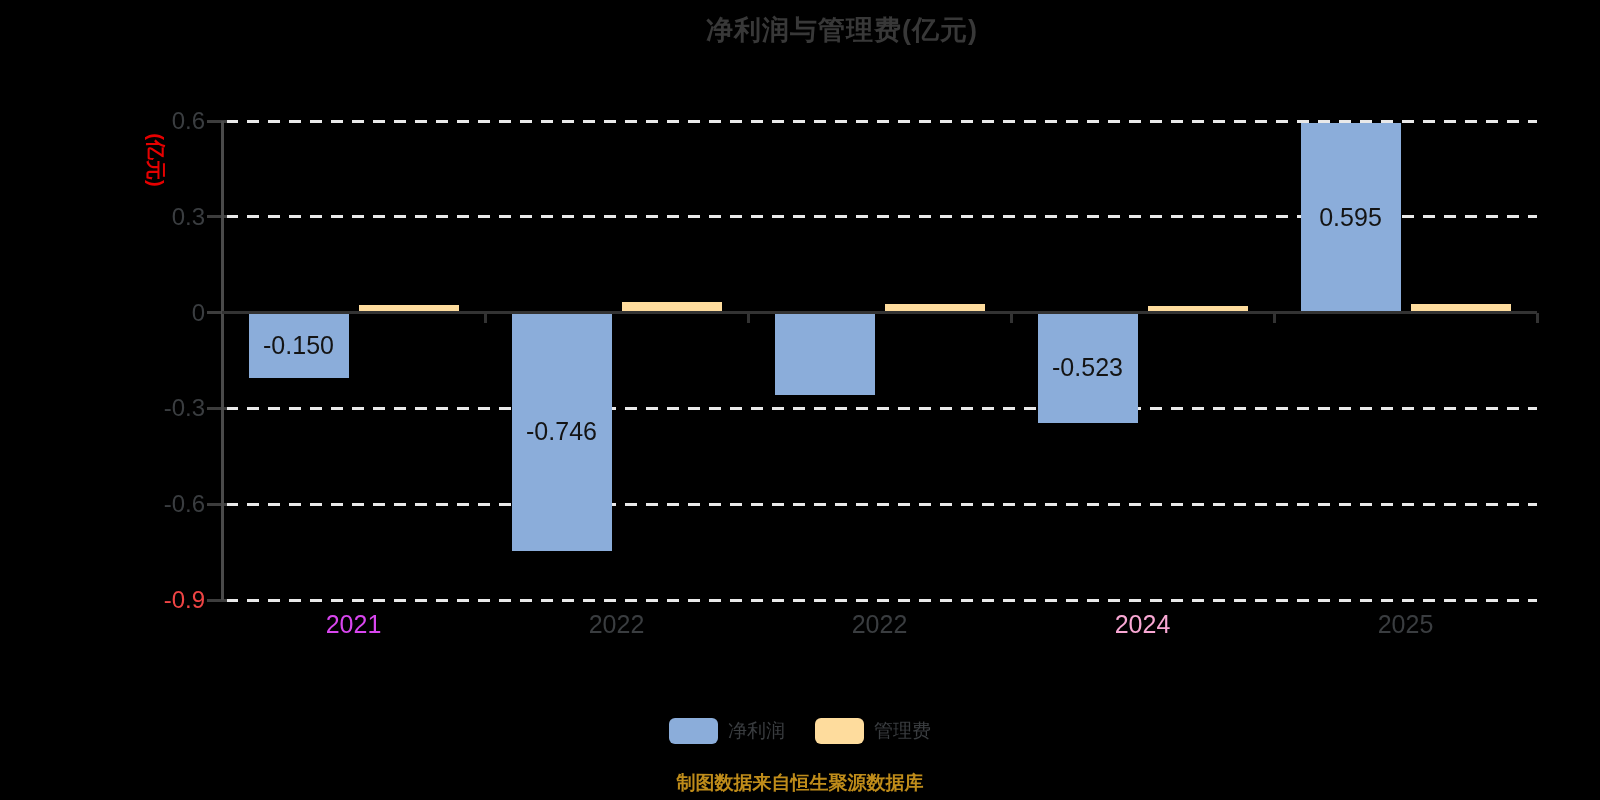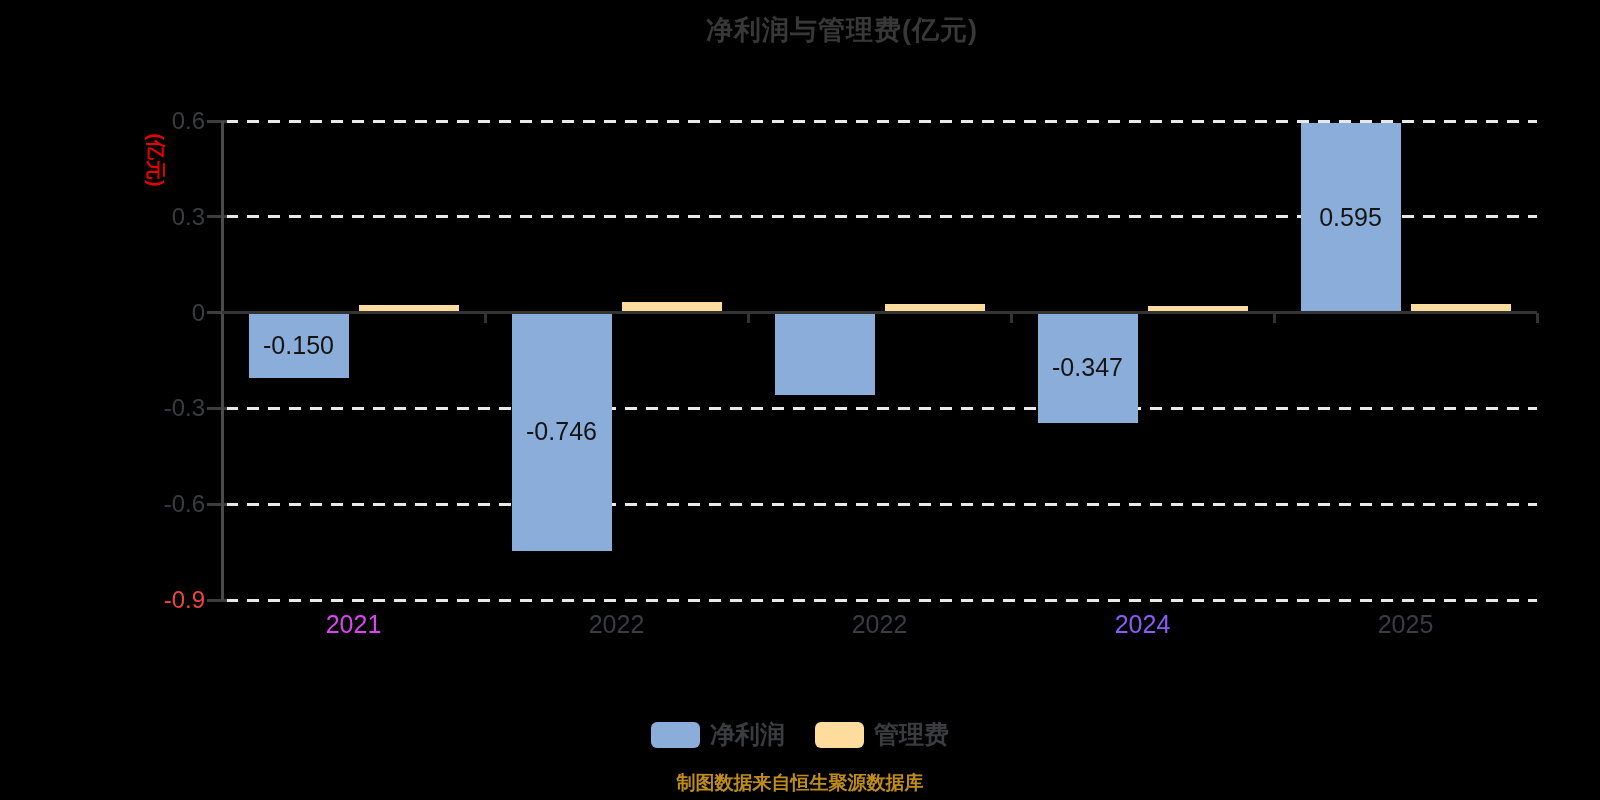--- a/index.html
+++ b/index.html
@@ -26,21 +26,21 @@
   .bar-label {
     position:absolute; z-index:3; display:flex; align-items:center; justify-content:center;
     font-size:25px; white-space:nowrap;
   }
   .legend {
     position:absolute; top:718px; left:0; width:1600px;
     display:flex; justify-content:center; align-items:center; gap:30px;
   }
   .legend-item { display:flex; align-items:center; gap:10px; cursor:pointer; }
   .swatch { width:49px; height:26px; border-radius:6px; }
-  .legend-label { font-size:25px; font-weight:700; }
+  .legend-label { font-size:19px; font-weight:400; }
   .footer {
     position:absolute; top:770px; left:0; width:1600px;
     text-align:center; font-size:19px; font-weight:bold;
   }
 </style>
 </head>
 <body style="background: rgb(0, 0, 0);">
 
 <div class="canvas">
   <div class="chart-title" style="color: rgb(56, 56, 56); margin-left: 42px;">净利润与管理费(亿元)</div>
@@ -73,23 +73,23 @@
       <div class="bar" style="left: 511.5px; top: 312.6px; width: 100px; height: 238.223px; background: rgb(139, 173, 218);"></div>
       <div class="bar-label" style="left: 511.5px; top: 312.6px; width: 100px; height: 238.223px; color: rgb(20, 20, 20);">-0.746</div>
       <div class="bar" style="left: 621.5px; top: 301.743px; width: 100px; height: 10.8573px; background: rgb(254, 220, 157);"></div>
       <div class="xlab" style="left: 616.5px; top: 610px; color: rgb(58, 61, 64);">2022</div>
       <div class="xtick" style="left: 746.5px; top: 312.6px; height: 10px; background: rgb(51, 51, 51);"></div>
       <div class="bar" style="left: 774.5px; top: 312.6px; width: 100px; height: 82.0687px; background: rgb(139, 173, 218);"></div>
       <div class="bar" style="left: 884.5px; top: 303.659px; width: 100px; height: 8.94133px; background: rgb(254, 220, 157);"></div>
       <div class="xlab" style="left: 879.5px; top: 610px; color: rgb(58, 61, 64);">2022</div>
       <div class="xtick" style="left: 1009.5px; top: 312.6px; height: 10px; background: rgb(51, 51, 51);"></div>
       <div class="bar" style="left: 1037.5px; top: 312.6px; width: 100px; height: 110.809px; background: rgb(139, 173, 218);"></div>
-      <div class="bar-label" style="left: 1037.5px; top: 312.6px; width: 100px; height: 110.809px; color: rgb(20, 20, 20);">-0.347</div>
+      <div class="bar-label" style="left: 1037.5px; top: 312.6px; width: 100px; height: 110.809px; color: rgb(20, 20, 20);">-0.523</div>
       <div class="bar" style="left: 1147.5px; top: 305.575px; width: 100px; height: 7.02533px; background: rgb(254, 220, 157);"></div>
-      <div class="xlab" style="left: 1142.5px; top: 610px; color: #8b5cf6;">2024</div>
+      <div class="xlab" style="left: 1142.5px; top: 610px; color: #f9a8d4;">2024</div>
       <div class="xtick" style="left: 1272.5px; top: 312.6px; height: 10px; background: rgb(51, 51, 51);"></div>
       <div class="bar" style="left: 1300.5px; top: 122.597px; width: 100px; height: 190.003px; background: rgb(139, 173, 218);"></div>
       <div class="bar-label" style="left: 1300.5px; top: 122.597px; width: 100px; height: 190.003px; color: rgb(20, 20, 20);">0.595</div>
       <div class="bar" style="left: 1410.5px; top: 303.659px; width: 100px; height: 8.94133px; background: rgb(254, 220, 157);"></div>
       <div class="xlab" style="left: 1405.5px; top: 610px; color: rgb(58, 61, 64);">2025</div>
       <div class="xtick" style="left: 1535.5px; top: 312.6px; height: 10px; background: rgb(51, 51, 51);"></div>
       <div class="zero-line" style="left: 222px; top: 311.1px; width: 1315px; background: rgb(51, 51, 51);"></div>
     </div>
 
   <div class="legend">

